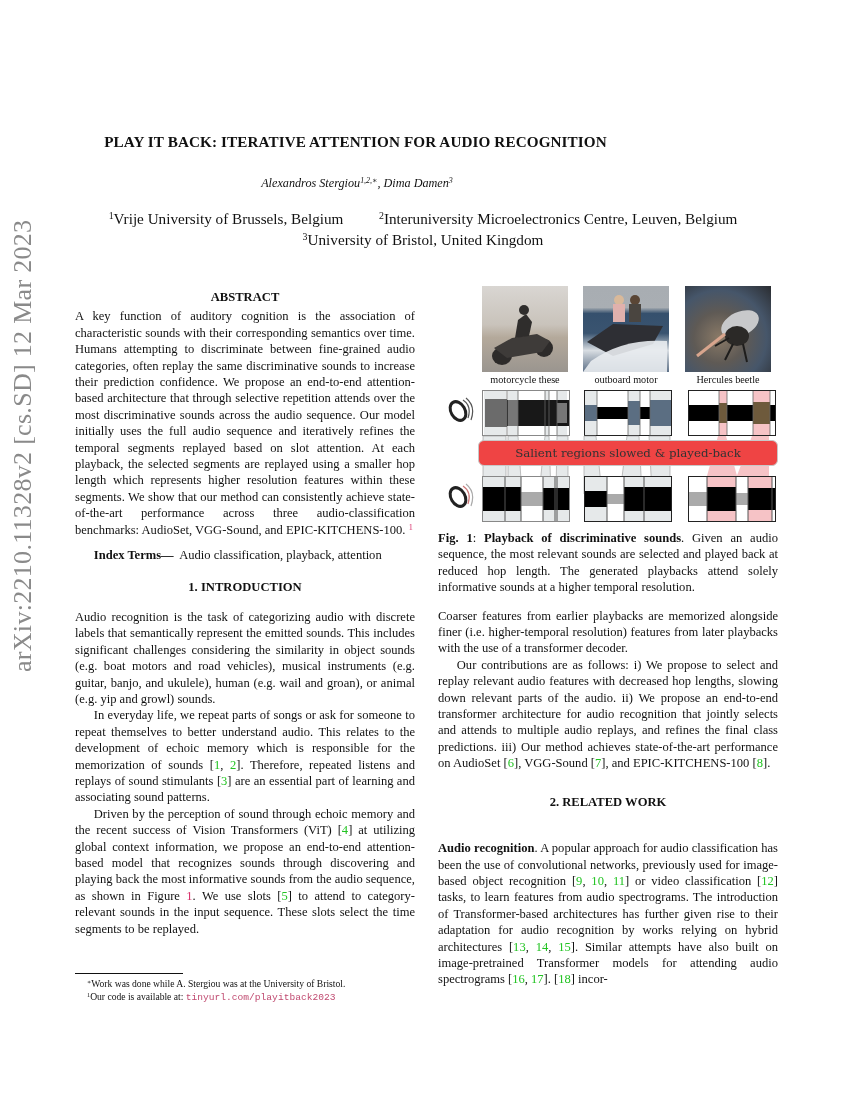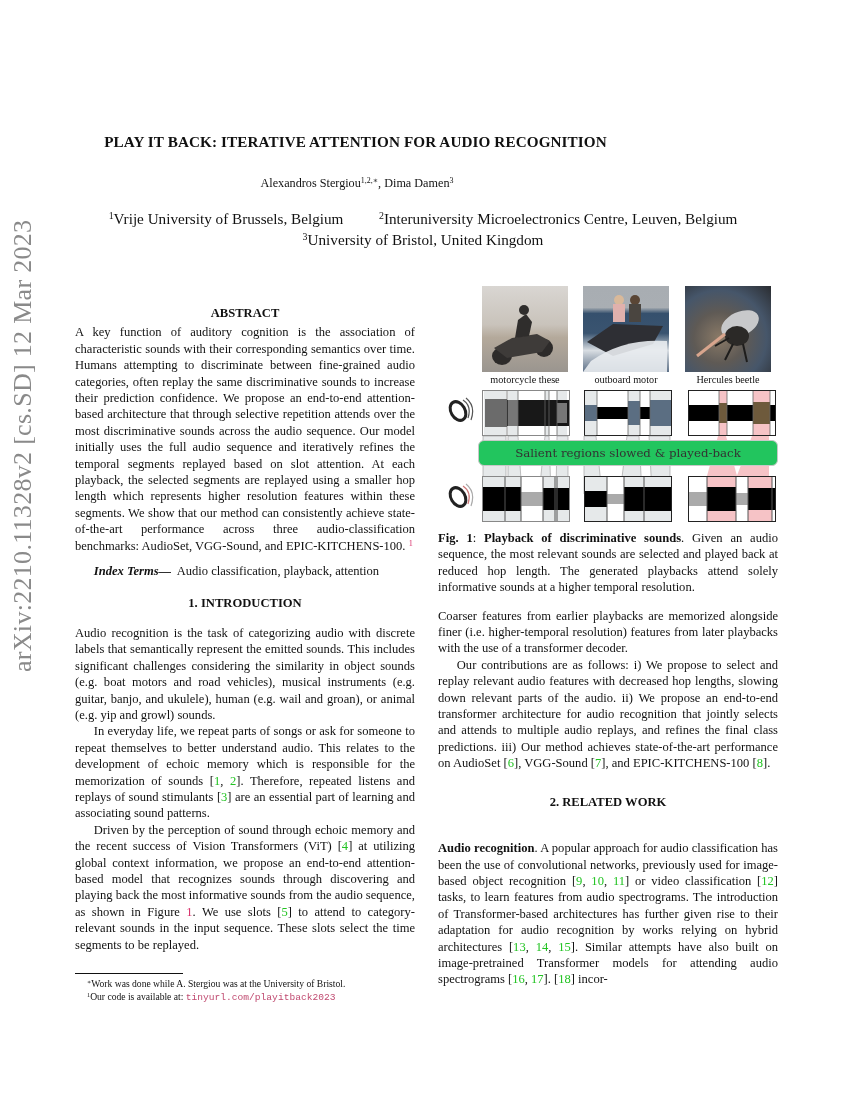--- a/index.html
+++ b/index.html
@@ -1,69 +1,69 @@
 <!DOCTYPE html>
 <html><head>
 <meta charset="utf-8">
 <style>
   html, body { margin:0; padding:0; background:#ffffff; }
   body { width:850px; height:1100px; position:relative; overflow:hidden;
          font-family:"Liberation Serif","DejaVu Serif",serif; color:#111; }
   .title { position:absolute; top:133px; left:0; width:711px; text-align:center;
            font-weight:bold; font-size:15.2px; letter-spacing:0.1px; }
   .authors { position:absolute; top:176px; left:0; width:714px; text-align:center;
-             font-size:12.2px; }
+             font-style:italic; font-size:12.2px; }
   .affil { position:absolute; left:0; width:846px; text-align:center; font-size:15.2px; }
   .affil.l1 { top:210px; } .affil.l2 { top:231px; }
   sup { font-size:0.65em; vertical-align:0.55em; line-height:0; }
   .arxiv { position:absolute; left:8px; top:672px; transform-origin:0 0; transform:rotate(-90deg);
            font-size:26px; color:#8a8a8a; white-space:nowrap; letter-spacing:0.3px; }
   .col { position:absolute; width:340px; font-size:12.55px; line-height:16.4px; text-align:justify; hyphens:auto; }
   .col.left { left:75px; } .col.right { left:438px; }
   .sec-h { text-align:center; font-weight:bold; font-size:12.6px; margin:0; }
   p { margin:0; }
   .indent { text-indent:1.5em; }
   .cite { color:#22c322; }
   .ref-red { color:#d8306a; }
   .bold { font-weight:bold; }
-  .it { font-style:italic; }
+  .it { }
   .footnote-rule { position:absolute; left:75px; top:973px; width:108px; border-top:1px solid #111; }
   .footnotes { position:absolute; left:75px; top:977px; width:340px; font-size:9.6px; line-height:13px; }
   .footnotes div { padding-left:12px; }
   .mono { font-family:"Liberation Mono","DejaVu Sans Mono",monospace; color:#c04a70; font-size:9.6px; }
   
   .figure { position:absolute; left:442px; top:284px; width:345px; height:240px; }
   .thumb { position:absolute; top:2px; width:86px; height:86px; }
   .thumb-label { position:absolute; top:90px; width:110px; text-align:center; font-size:10.2px; font-family:"Liberation Serif",serif; }
   .wave { position:absolute; height:44px; border:1.2px solid #222; background:#fff; overflow:hidden; }
   .wave svg { position:absolute; left:0; top:0; }
   .speaker { position:absolute; width:30px; height:30px; }
   .banner { position:absolute; left:36px; top:156px; width:298px; height:24px; border:1px solid #c8c8c8;
-            border-radius:6px; background:#22c55e; text-align:center; font-size:11.8px; line-height:24px;
+            border-radius:6px; background:#ef4444; text-align:center; font-size:11.8px; line-height:24px;
             color:#333; font-family:"DejaVu Serif","Liberation Serif",serif; }
 </style>
 </head>
 <body>
 
 <div class="arxiv">arXiv:2210.11328v2  [cs.SD]  12 Mar 2023</div>
 
 <div class="title">PLAY IT BACK: ITERATIVE ATTENTION FOR AUDIO RECOGNITION</div>
 <div class="authors">
   <span>Alexandros Stergiou</span><sup>1,2,∗</sup><span>, </span><span>Dima Damen</span><sup>3</sup>
 </div>
 <div class="affil l1">
   <sup>1</sup><span>Vrije University of Brussels, Belgium</span>
   <span style="display:inline-block;width:28px"></span>
   <sup>2</sup><span>Interuniversity Microelectronics Centre, Leuven, Belgium</span>
 </div>
 <div class="affil l2">
   <sup>3</sup><span>University of Bristol, United Kingdom</span>
 </div>
 
-<div class="col left" style="top:305px;">
+<div class="col left" style="top:289px;">
   <h3 class="sec-h" style="margin-bottom:3px;">ABSTRACT</h3>
   <p><span>A key function of auditory cognition is the association of characteristic sounds with their corresponding semantics over time. Humans attempting to discriminate between fine-grained audio categories, often replay the same discriminative sounds to increase their prediction confidence. We propose an end-to-end attention-based architecture that through selective repetition attends over the most discriminative sounds across the audio sequence. Our model initially uses the full audio sequence and iteratively refines the temporal segments replayed based on slot attention. At each playback, the selected segments are replayed using a smaller hop length which represents higher resolution features within these segments. We show that our method can consistently achieve state-of-the-art performance across three audio-classification benchmarks: AudioSet, VGG-Sound, and EPIC-KITCHENS-100.</span> <sup class="ref-red">1</sup></p>
   <p class="indent" style="margin-top:9px;"><span class="bold it">Index Terms—</span>&nbsp; <span>Audio classification, playback, attention</span></p>
   <h3 class="sec-h" style="margin-top:15px;margin-bottom:14px;">1.  INTRODUCTION</h3>
   <p>Audio recognition is the task of categorizing audio with discrete labels that semantically represent the emitted sounds. This includes significant challenges considering the similarity in object sounds (e.g. boat motors and road vehicles), musical instruments (e.g. guitar, banjo, and ukulele), human (e.g. wail and groan), or animal (e.g. yip and growl) sounds.</p>
   <p class="indent"><span>In everyday life, we repeat parts of songs or ask for someone to repeat themselves to better understand audio. This relates to the development of echoic memory which is responsible for the memorization of sounds [</span><span class="cite">1</span>, <span class="cite">2</span><span>]. Therefore, repeated listens and replays of sound stimulants [</span><span class="cite">3</span><span>] are an essential part of learning and associating sound patterns.</span></p>
   <p class="indent"><span>Driven by the perception of sound through echoic memory and the recent success of Vision Transformers (ViT) [</span><span class="cite">4</span><span>] at utilizing global context information, we propose an end-to-end attention-based model that recognizes sounds through discovering and playing back the most informative sounds from the audio sequence, as shown in Figure </span><span class="ref-red">1</span><span>.  We use slots [</span><span class="cite">5</span><span>] to attend to category-relevant sounds in the input sequence. These slots select the time segments to be replayed.</span></p>
 </div>
 
 <div class="footnote-rule"></div>

